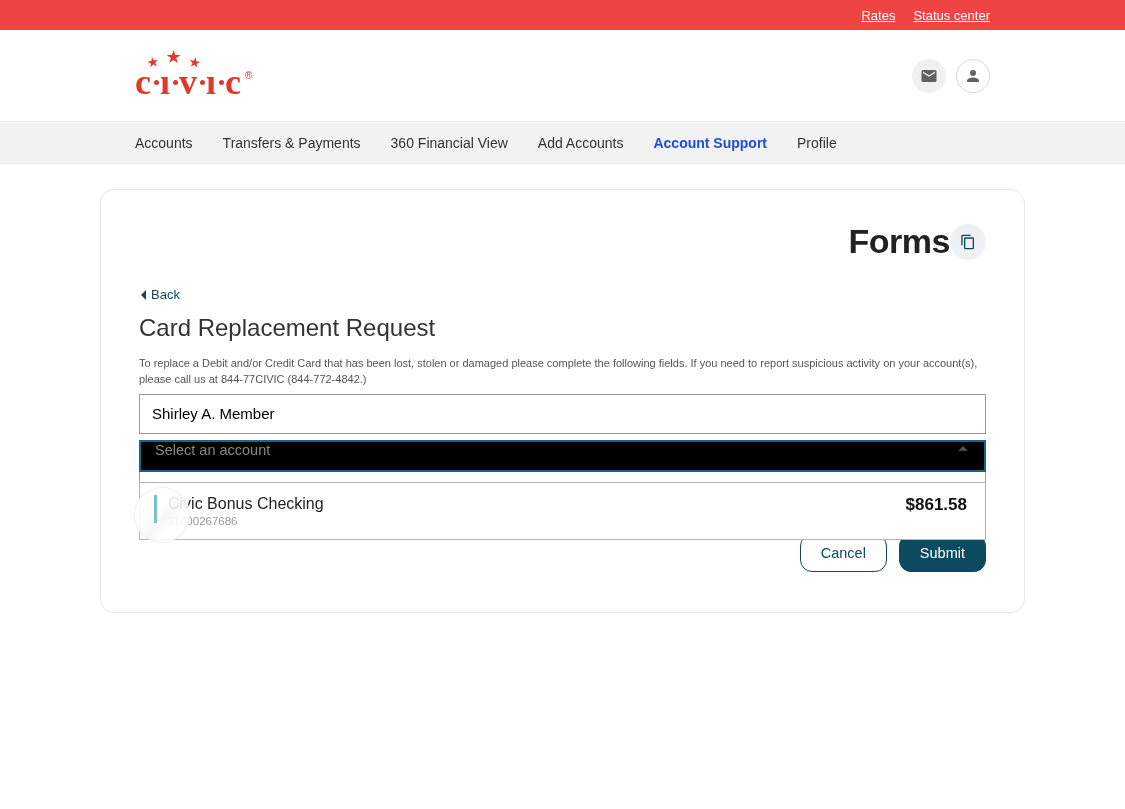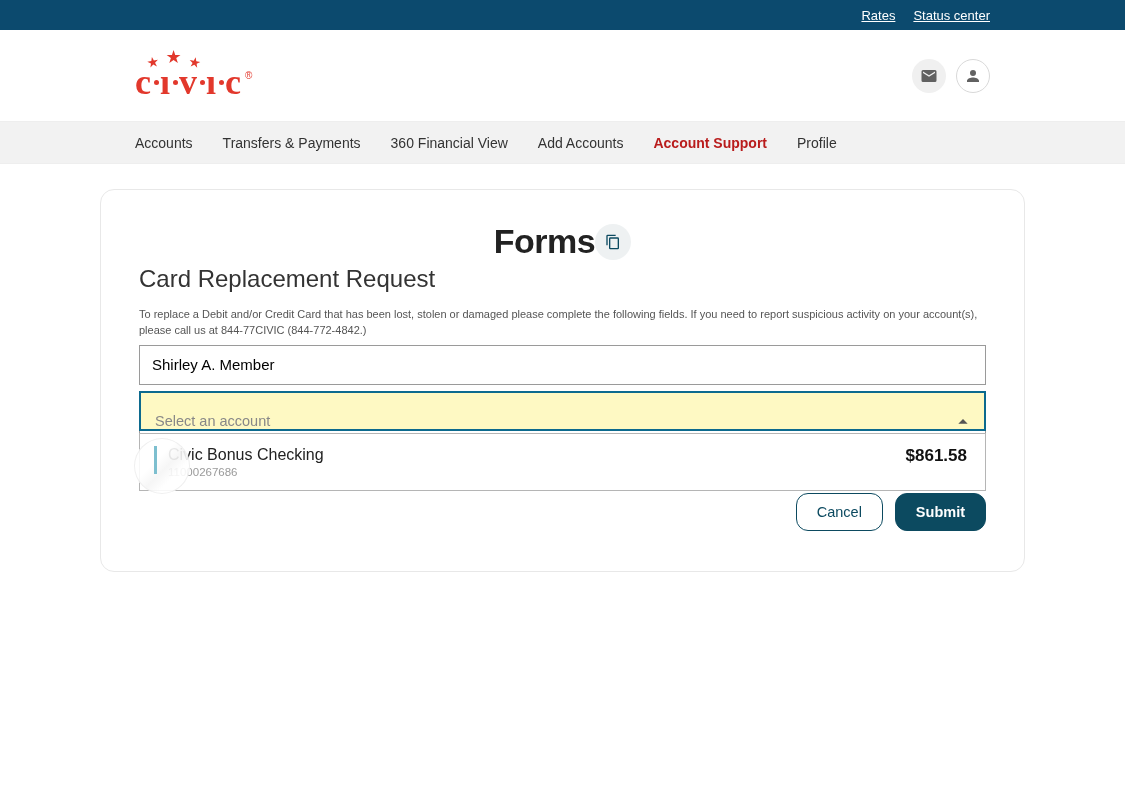--- a/index.html
+++ b/index.html
@@ -1,75 +1,75 @@
 <!DOCTYPE html>
 <html><head>
 <meta charset="utf-8">
 <style>
   * { box-sizing: border-box; margin: 0; padding: 0; }
   body { font-family: "Segoe UI", Arial, sans-serif; background: #fff; color: #222; width: 1125px; }
   
-  .topbar { background: #0c4a6e; height: 30px; display: flex; justify-content: flex-end; align-items: center; padding-right: 135px; gap: 18px; }
+  .topbar { background: #ef4444; height: 30px; display: flex; justify-content: flex-end; align-items: center; padding-right: 135px; gap: 18px; }
   .topbar a { color: #fff; font-size: 13px; text-decoration: underline; cursor: pointer; }
   
   .header { display: flex; justify-content: space-between; align-items: center; padding: 18px 135px 18px 135px; background: #fff; }
   .logo { display: flex; align-items: flex-end; position: relative; height: 55px; }
   .logo-stars { position: absolute; top: -2px; left: 12px; display: flex; gap: 6px; }
   .logo-stars span:nth-child(1){ font-size:14px; color:#e2382c; transform: translateY(8px) rotate(-10deg);}
   .logo-stars span:nth-child(2){ font-size:18px; color:#e2382c; }
   .logo-stars span:nth-child(3){ font-size:14px; color:#e2382c; transform: translateY(8px) rotate(10deg);}
   .logo-text { font-family: Georgia, "Times New Roman", serif; font-weight: 700; font-size: 36px; letter-spacing: 2px; color: #e2382c; text-transform: lowercase; padding-top:18px; }
   .logo-text .dot { display:inline-block; width:5px; height:5px; background:#e2382c; border-radius:50%; margin:0 1px 6px 1px; vertical-align:middle;}
   .logo-reg { font-size:10px; color:#e2382c; align-self:flex-start; padding-top:22px; padding-left:2px;}
   
   .header-icons { display:flex; gap:10px; }
   .icon-circle { width:34px; height:34px; border-radius:50%; background:#f0f0f0; display:flex; align-items:center; justify-content:center; cursor:pointer; }
   .icon-circle.outline { background:#fff; border:1px solid #d9d9d9; }
   .icon-circle svg { width:18px; height:18px; fill:#616161; }
   
   .navbar { background:#f2f2f2; padding:17px 135px; display:flex; gap:30px; height:43px; align-items:center; border-top:1px solid #eee; border-bottom:1px solid #eee;}
   .navbar a { font-size:14px; color:#333; cursor:pointer; }
-  .navbar a.active { font-weight:700; color:#b91c1c; }
+  .navbar a.active { font-weight:700; color:#1d4ed8; }
   
   .card-container { padding: 25px 100px 40px 100px; }
   .card { background:#fff; border:1px solid #e8e8e8; border-radius:14px; padding:32px 38px 40px 38px; position:relative; }
   
-  .card-title-row { display:flex; justify-content:center; align-items:center; }
+  .card-title-row { display:flex; justify-content:flex-end; align-items:center; }
   .card-title { font-size:34px; font-weight:800; letter-spacing:-0.5px; }
   .copy-icon { width:36px; height:36px; border-radius:50%; background:#eef1f2; display:flex; align-items:center; justify-content:center; cursor:pointer;}
   .copy-icon svg { width:16px; height:16px; fill:#0c4a60; }
   
   .back-link { margin-top:26px; display:flex; align-items:center; gap:4px; font-size:13px; color:#0c4a60; cursor:pointer;}
   .back-link svg { width:8px; height:12px; fill:#0c4a60; }
   
-  .form-heading { font-size:24px; color:#333; margin-top:4px; font-weight:400;}
+  .form-heading { font-size:24px; color:#333; margin-top:12px; font-weight:400;}
   .form-desc { font-size:11px; color:#555; margin-top:14px; line-height:1.45;}
   
   .field-label { font-size:14px; color:#444; margin-top:20px; font-weight:500;}
   .text-input { width:100%; height:40px; border:1px solid #9a9a9a; padding:0 12px; font-size:15px; margin-top:6px; background:#fff;}
   .text-input::placeholder{ color:#999; }
   
   .select-box { position:relative; width:100%; margin-top:6px; }
-  .select-display { width:100%; height:40px; border:2px solid #0c6a8e; display:flex; align-items:flex-end; justify-content:space-between; padding:0 14px; font-size:14.5px; color:#888; background:#fef9c3; cursor:pointer;}
+  .select-display { width:100%; height:32px; border:2px solid #0c6a8e; display:flex; align-items:flex-start; justify-content:space-between; padding:0 14px; font-size:14.5px; color:#888; background:#000000; cursor:pointer;}
   .select-display svg { width:14px; height:14px; fill:#555;}
   .dropdown { position:absolute; top:42px; left:0; right:0; background:#fff; border:1px solid #b5b5b5; z-index:5; }
   .option { display:flex; justify-content:space-between; align-items:flex-start; padding:12px 18px 12px 28px; cursor:pointer; position:relative;}
   .option-left { display:flex; flex-direction:column;}
   .option-name { font-size:16px; color:#222;}
   .option-sub { font-size:11.5px; color:#9a9a9a; margin-top:2px;}
   .option-amount { font-size:17px; font-weight:700; color:#111;}
   .option-bar { position:absolute; left:14px; top:12px; width:3px; height:28px; background:#7dbfcf;}
   .option-highlight { position:absolute; left:-6px; top:4px; width:56px; height:56px; border-radius:50%; background:linear-gradient(135deg,#fff 40%, #f6f6f6 55%, #fff 70%); box-shadow:0 0 0 1px #eee inset; pointer-events:none; opacity:0.9;}
   
   .hidden-box { width:100%; height:34px; border:1px solid #9a9a9a; background:#fff; margin-top:0; border-top:none; position:relative; z-index:1;}
   
   .buttons { display:flex; justify-content:flex-end; gap:12px; margin-top:28px;}
   .btn { height:38px; padding:0 20px; font-size:14.5px; border-radius:12px; cursor:pointer; display:flex; align-items:center;}
   .btn-secondary { background:#fff; border:1.5px solid #0c4a60; color:#0c4a60;}
-  .btn-primary { background:#0c4a60; border:1.5px solid #0c4a60; color:#fff; font-weight:700;}
+  .btn-primary { background:#0c4a60; border:1.5px solid #0c4a60; color:#fff; font-weight:400;}
 </style>
 </head>
 <body>
 
 <div class="topbar">
   <a>Rates</a>
   <a>Status center</a>
 </div>
 
 <div class="header">
@@ -109,20 +109,26 @@
   <div class="card">
     <div class="card-title-row">
       <h1 class="card-title">Forms</h1>
       <div class="copy-icon">
         <svg viewBox="0 0 24 24">
             <path d="M16 1H4a2 2 0 0 0-2 2v14h2V3h12zm3 4H8a2 2 0 0 0-2 2v14a2 2 0 0 0 2 2h11a2 2 0 0 0 2-2V7a2 2 0 0 0-2-2zm0 16H8V7h11z"></path>
           </svg>
       </div>
     </div>
     
+    <div class="back-link">
+      <svg viewBox="0 0 8 12">
+          <path d="M7 1 2 6l5 5V1z"></path>
+        </svg>
+      <span>Back</span>
+    </div>
     
     <h2 class="form-heading">Card Replacement Request</h2>
     <p class="form-desc">To replace a Debit and/or Credit Card that has been lost, stolen or damaged please complete the following fields. If you need to report suspicious activity on your account(s), please call us at 844-77CIVIC (844-772-4842.)</p>
     
     <input class="text-input" value="Shirley A. Member" style="">
     
     <div class="select-box">
       <div class="select-display">
         <span>Select an account</span>
         <svg viewBox="0 0 24 24">

